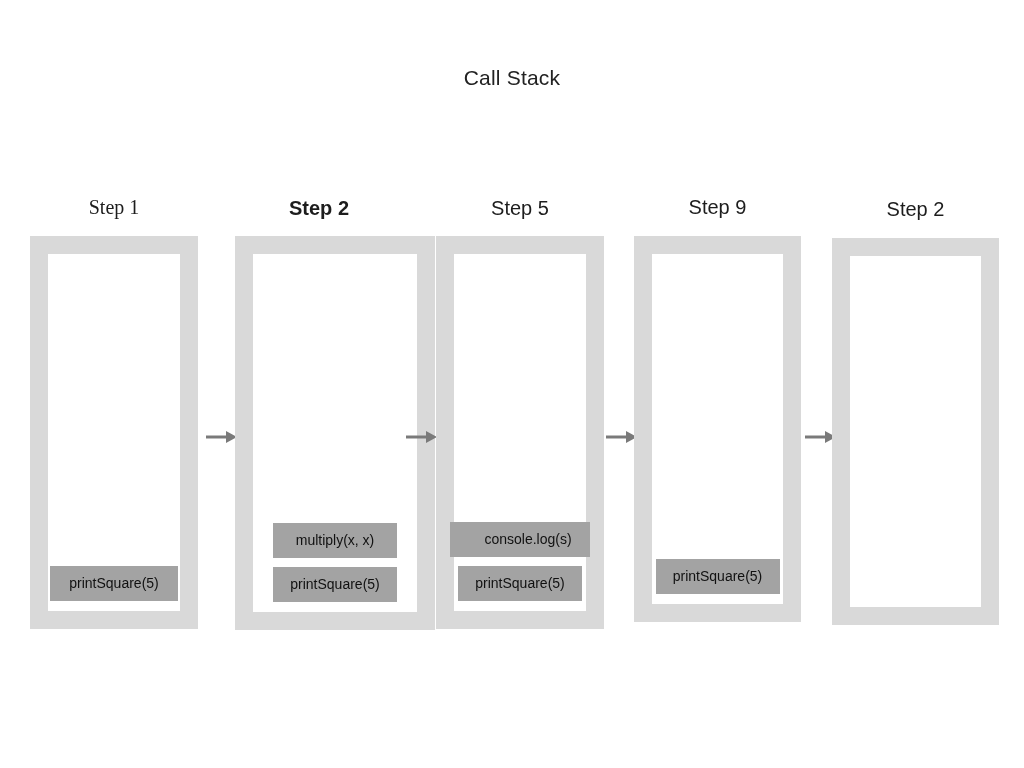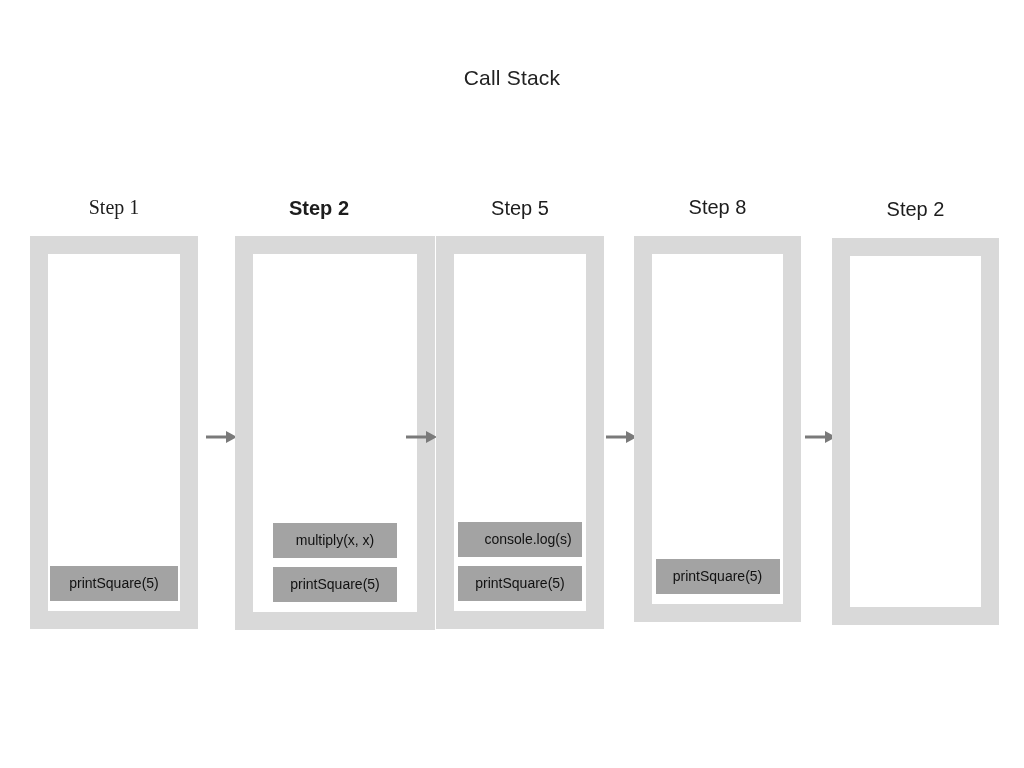--- a/index.html
+++ b/index.html
@@ -136,37 +136,37 @@
     <svg width="34" height="20" viewBox="0 0 34 20">
       <line x1="2" y1="10" x2="24" y2="10" stroke="#7a7a7a" stroke-width="3"></line>
       <polygon points="22,4 33,10 22,16" fill="#7a7a7a"></polygon>
     </svg>
   </div>
 
   <div class="step" style="left:436px; top:197px; width:168px;">
     <div class="step-label" style="top:0px;">Step 5</div>
     <div class="stack-box" style="left:0px; top:39px; width:168px; height:393px;">
       <div class="stack-inner" style="left:18px; top:18px; right:18px; bottom:18px;">
-        <div class="frame" style="width:124px;padding-left:16px;">console.log(s)</div>
+        <div class="frame" style="width:140px;padding-left:16px;">console.log(s)</div>
         <div class="frame-spacer"></div>
         <div class="frame" style="width:124px;">printSquare(5)</div>
         <div class="bottom-pad"></div>
       </div>
     </div>
   </div>
 
   <div class="arrow" style="left:604px; top:427px;">
     <svg width="34" height="20" viewBox="0 0 34 20">
       <line x1="2" y1="10" x2="24" y2="10" stroke="#7a7a7a" stroke-width="3"></line>
       <polygon points="22,4 33,10 22,16" fill="#7a7a7a"></polygon>
     </svg>
   </div>
 
   <div class="step" style="left:634px; top:196px; width:167px;">
-    <div class="step-label" style="top:0px;">Step 8</div>
+    <div class="step-label" style="top:0px;">Step 9</div>
     <div class="stack-box" style="left:0px; top:40px; width:167px; height:386px;">
       <div class="stack-inner" style="left:18px; top:18px; right:18px; bottom:18px;">
         <div class="frame" style="width:124px;">printSquare(5)</div>
         <div class="bottom-pad"></div>
       </div>
     </div>
   </div>
 
   <div class="arrow" style="left:803px; top:427px;">
     <svg width="34" height="20" viewBox="0 0 34 20">

